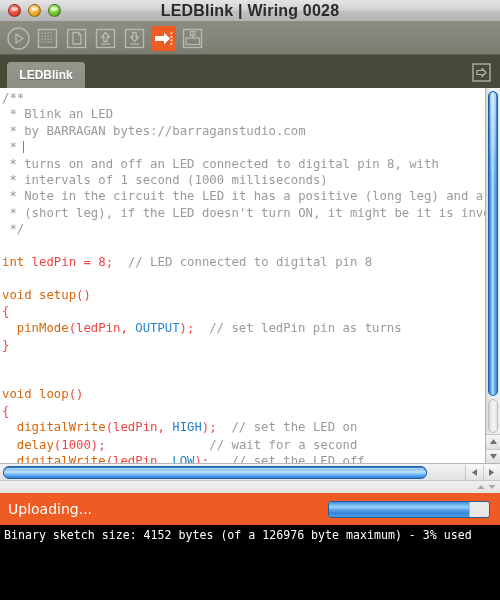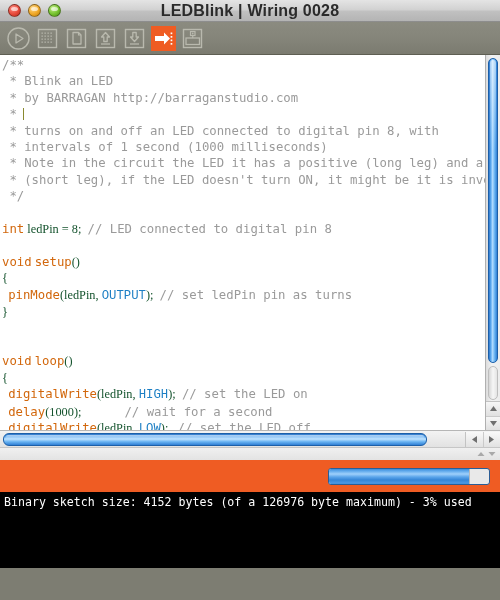--- a/index.html
+++ b/index.html
@@ -151,21 +151,21 @@
     font-size: 12.3px;
     line-height: 16.4px;
     color: #000000;
     white-space: pre;
     letter-spacing: 0px;
   }
   .cm  { color: #9a9a9a; }   
   .kw  { color: #d2670c; text-align: center; }   
   .fn  { color: #d2670c; margin-top: 8px; }   
   .cst { color: #1d7fc4; font-family: Liberation Mono, monospace; }   
-  .pl  { color: #14532d; font-family: Liberation Serif, serif; }   
+  .pl  { color: #ef4444; }   
   .caret {
     display: inline-block;
     width: 1px;
     height: 12px;
     background: #8a8a2f;
     vertical-align: -2px;
     margin: 0 -1px;
   }
 
   
@@ -438,26 +438,37 @@
         <rect x="2.5" y="2.5" width="18" height="18" fill="none" stroke="#b9b9ae" stroke-width="1.4"></rect>
         <rect x="9.5" y="4.5" width="4.5" height="4" fill="none" stroke="#b9b9ae" stroke-width="1.2"></rect>
         <circle cx="11.75" cy="6.5" r="0.9" fill="#b9b9ae"></circle>
         <line x1="11.75" y1="8.5" x2="11.75" y2="11" stroke="#b9b9ae" stroke-width="1.2"></line>
         <rect x="5" y="11" width="13.5" height="6.5" fill="none" stroke="#b9b9ae" stroke-width="1.3"></rect>
       </svg>
     </div>
 
   </div>
 
+  <div class="tabbar">
+    <div class="tab">
+      <span>LEDBlink</span>
+    </div>
+    <div class="tabbar-right">
+      <svg width="19" height="19" viewBox="0 0 19 19">
+        <rect x="1" y="1" width="17" height="17" fill="none" stroke="#b9b9ae" stroke-width="1.3"></rect>
+        <path d="M5 7.5 L10 7.5 L10 5.5 L14 9.5 L10 13.5 L10 11.5 L5 11.5 Z" fill="none" stroke="#b9b9ae" stroke-width="1.2" stroke-linejoin="round"></path>
+      </svg>
+    </div>
+  </div>
 
   <div class="editor-wrap">
     <div class="code-area">
       <pre class="code" id="code-pre"><span class="cm">/**</span>
 <span class="cm"> * Blink an LED</span>
-<span class="cm"> * by BARRAGAN http://barraganstudio.com</span>
+<span class="cm"> * by BARRAGAN bytes://barraganstudio.com</span>
 <span class="cm"> * </span><span class="caret"></span>
 <span class="cm"> * turns on and off an LED connected to digital pin 8, with</span>
 <span class="cm"> * intervals of 1 second (1000 milliseconds)</span>
 <span class="cm"> * Note in the circuit the LED it has a positive (long leg) and a gro</span>
 <span class="cm"> * (short leg), if the LED doesn't turn ON, it might be it is inverte</span>
 <span class="cm"> */</span>
 <span class="pl"></span>
 <span class="kw">int</span><span class="pl"> ledPin = 8;  </span><span class="cm">// LED connected to digital pin 8</span>
 <span class="pl"></span>
 <span class="kw">void</span><span class="pl"> </span><span class="kw">setup</span><span class="pl">()</span>
@@ -521,20 +532,21 @@
       <svg width="8" height="6" viewBox="0 0 8 6">
           <path d="M4 1 L7.5 5 L0.5 5 Z" fill="#a9a9a9"></path>
         </svg>
       <svg width="8" height="6" viewBox="0 0 8 6">
           <path d="M4 5 L0.5 1 L7.5 1 Z" fill="#a9a9a9"></path>
         </svg>
     </div>
   </div>
 
   <div class="status">
+    <div class="status-text">Uploading...</div>
     <div class="progress">
       <div class="progress-fill" id="progress-fill" style="width: 88%;"></div>
     </div>
   </div>
 
   <div class="console">Binary sketch size: 4152 bytes (of a 126976 byte maximum) - 3% used</div>
 
 </div>
 
 </body></html>

